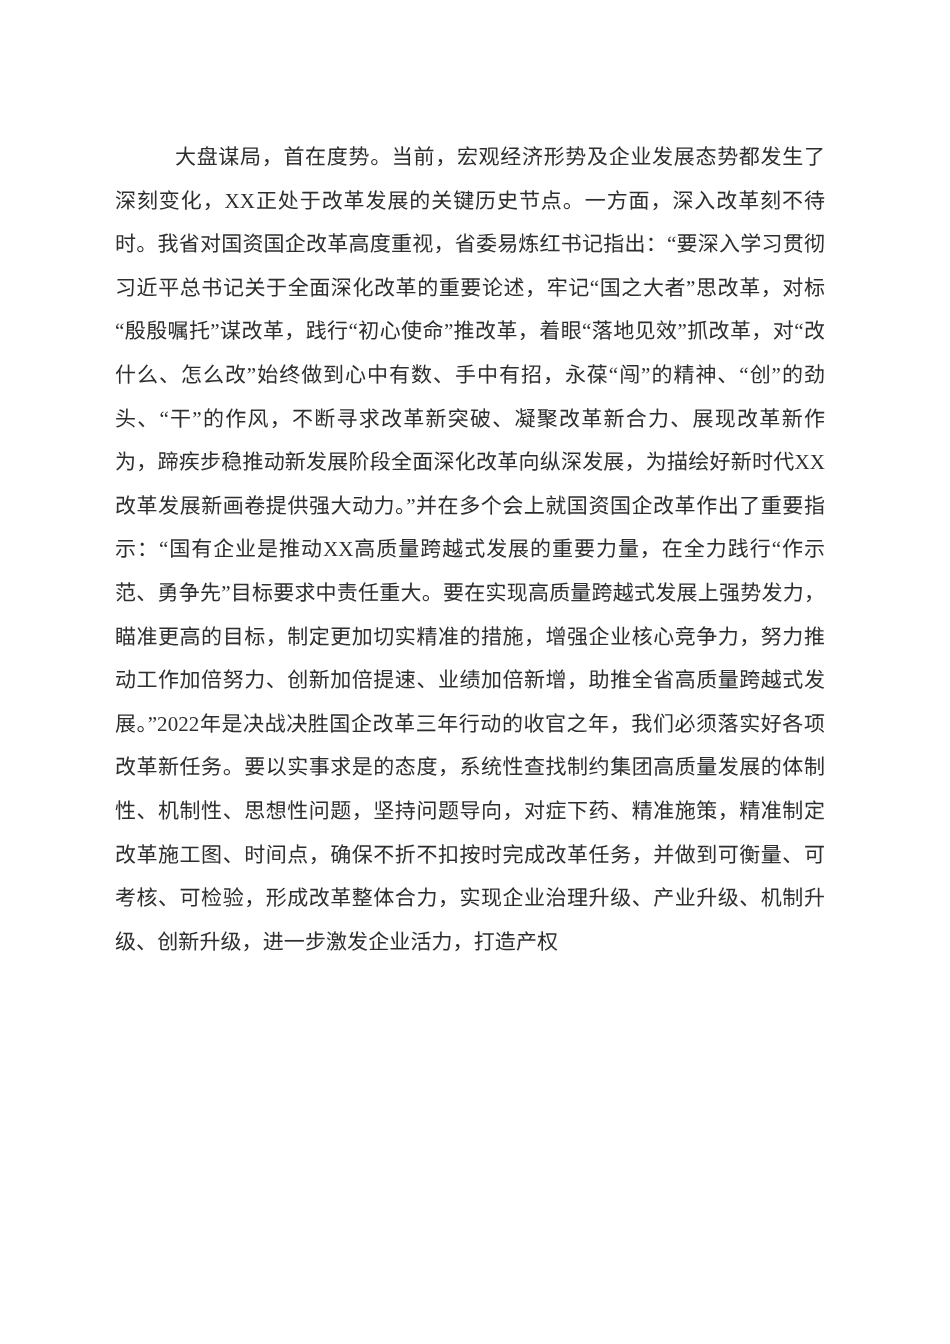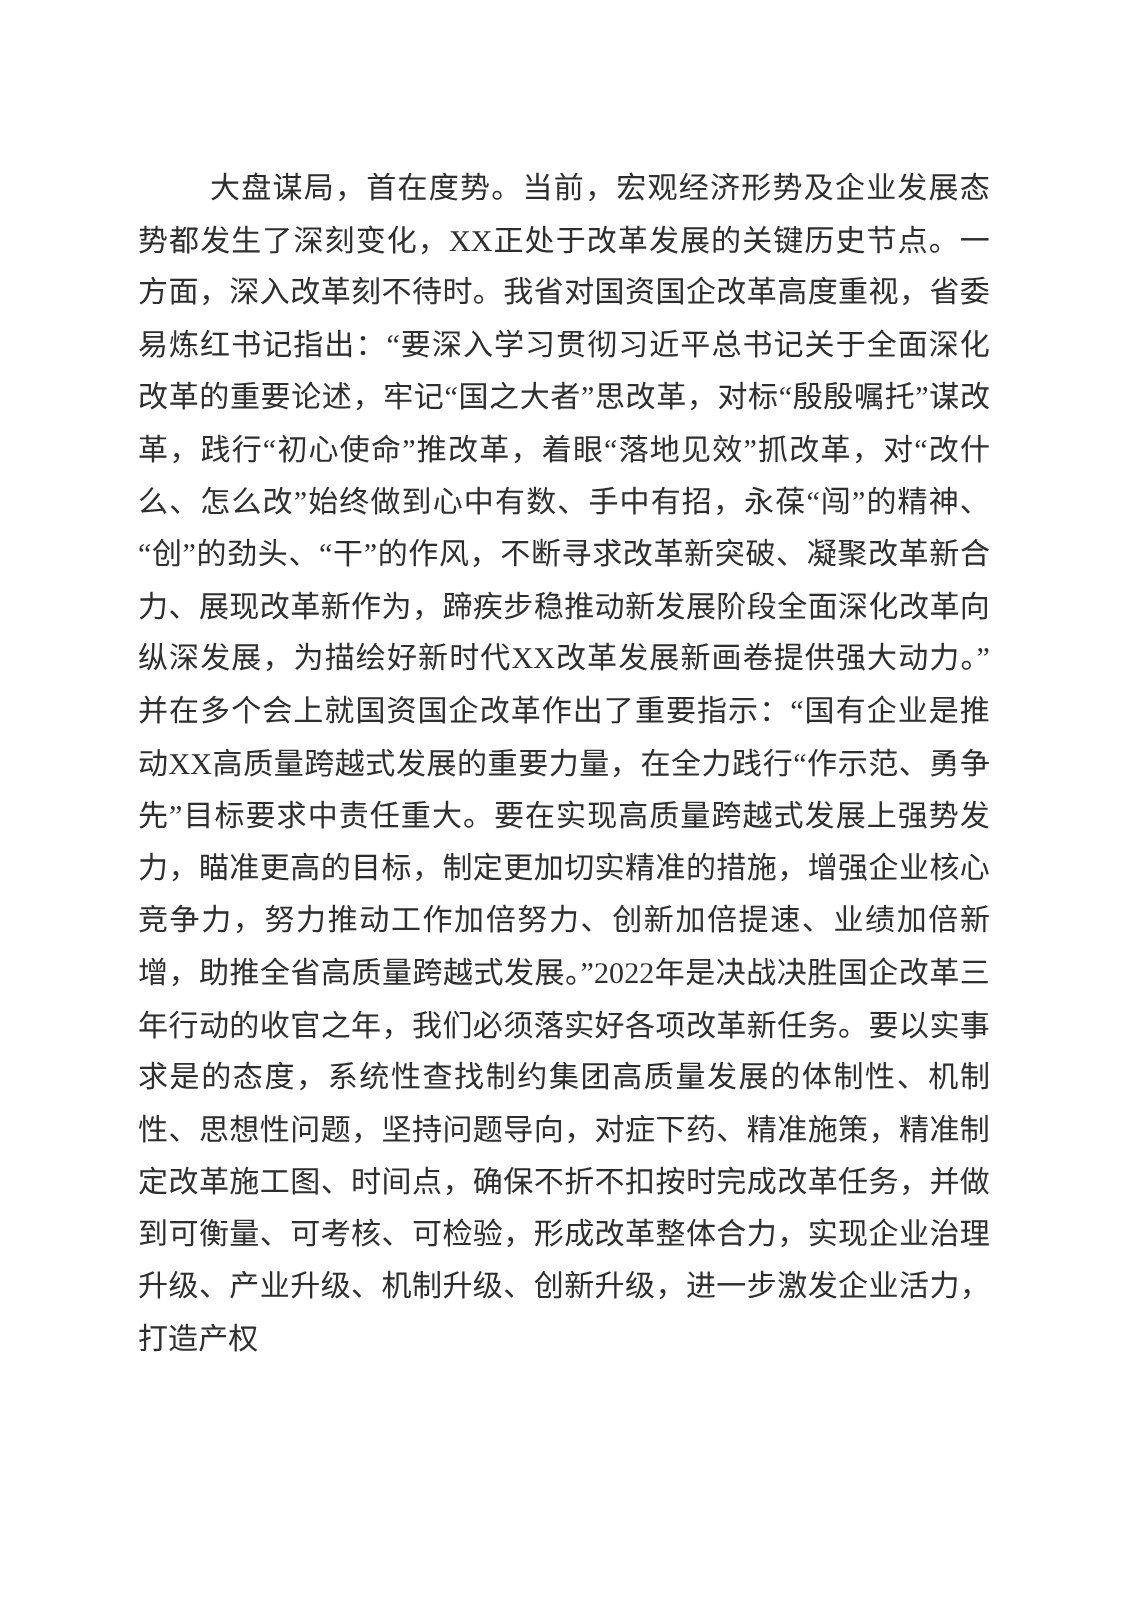--- a/index.html
+++ b/index.html
@@ -54,21 +54,21 @@
   .body-block {
     position: absolute;
     top: 136px;
     left: 115px;
     width: 710px;
   }
 
   .doc-paragraph {
     margin: 0;
     padding: 0;
-    font-size: 25px;
+    font-size: 21px;
     line-height: 43.6px;
     color: #2e2e2e;
     text-align: justify;
     text-justify: inter-ideograph;
     text-indent: 60px;
     letter-spacing: 0.1px;
     font-family: "Liberation Serif", "DejaVu Serif", serif;
     word-break: break-all;
     -webkit-font-smoothing: antialiased;
   }

